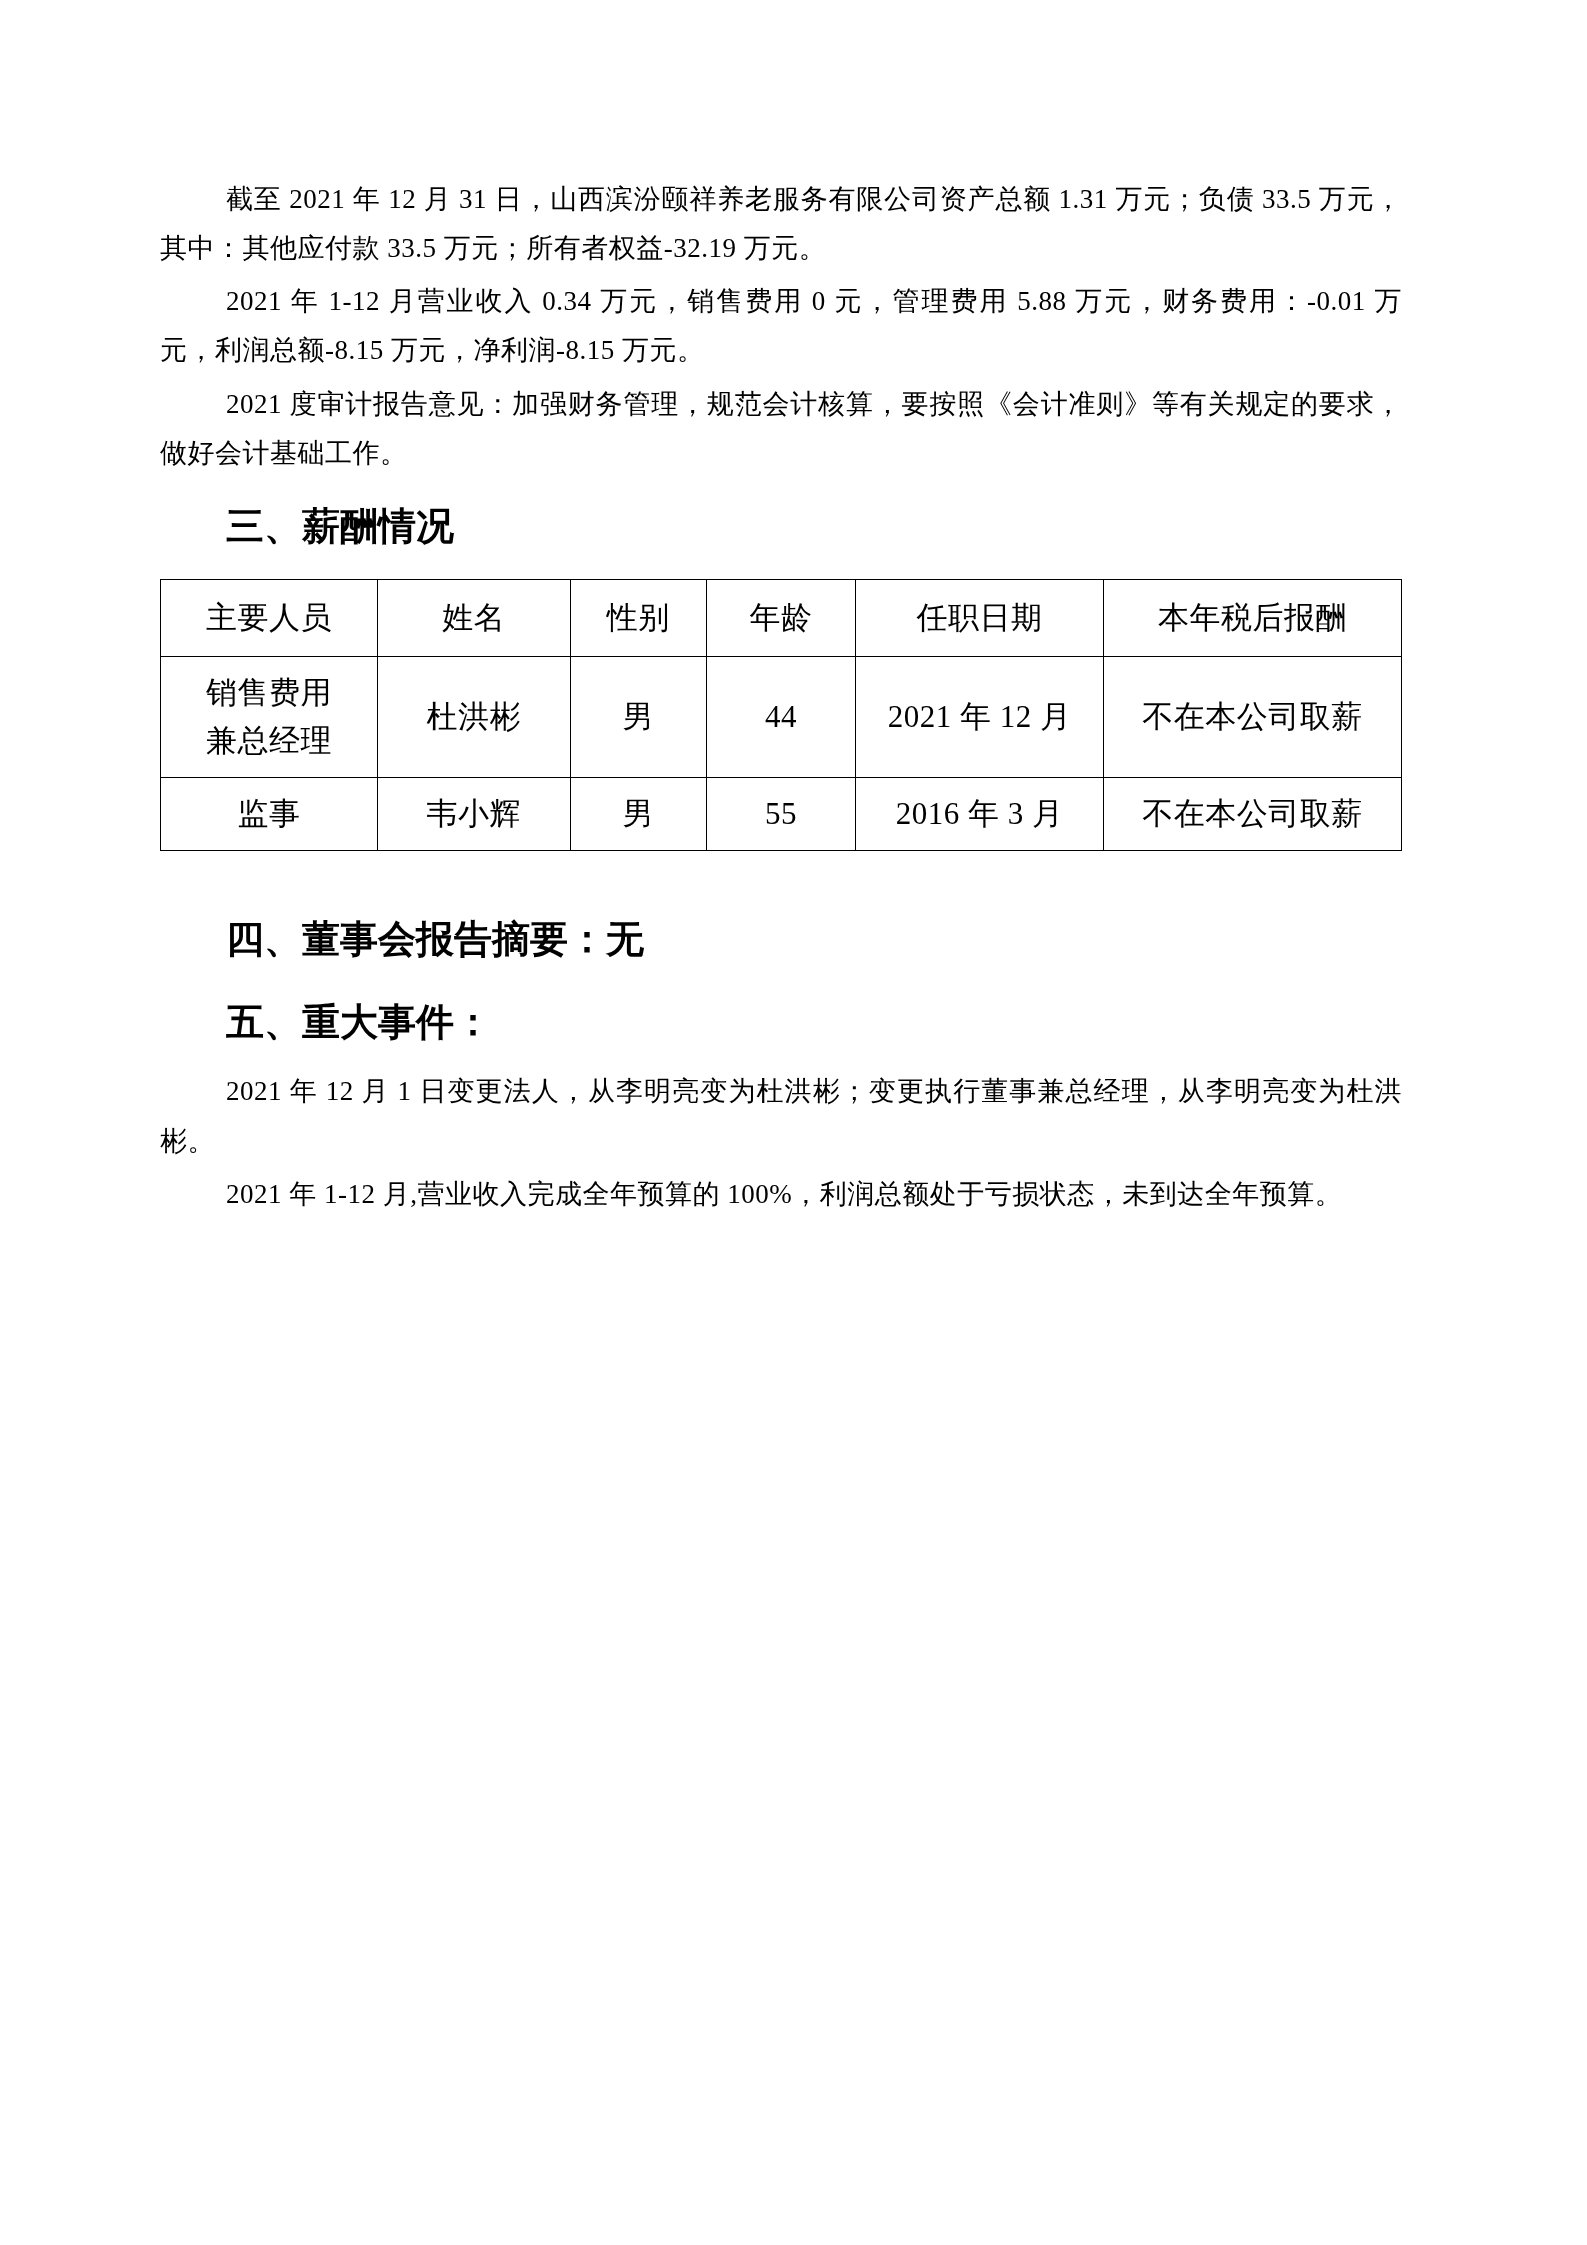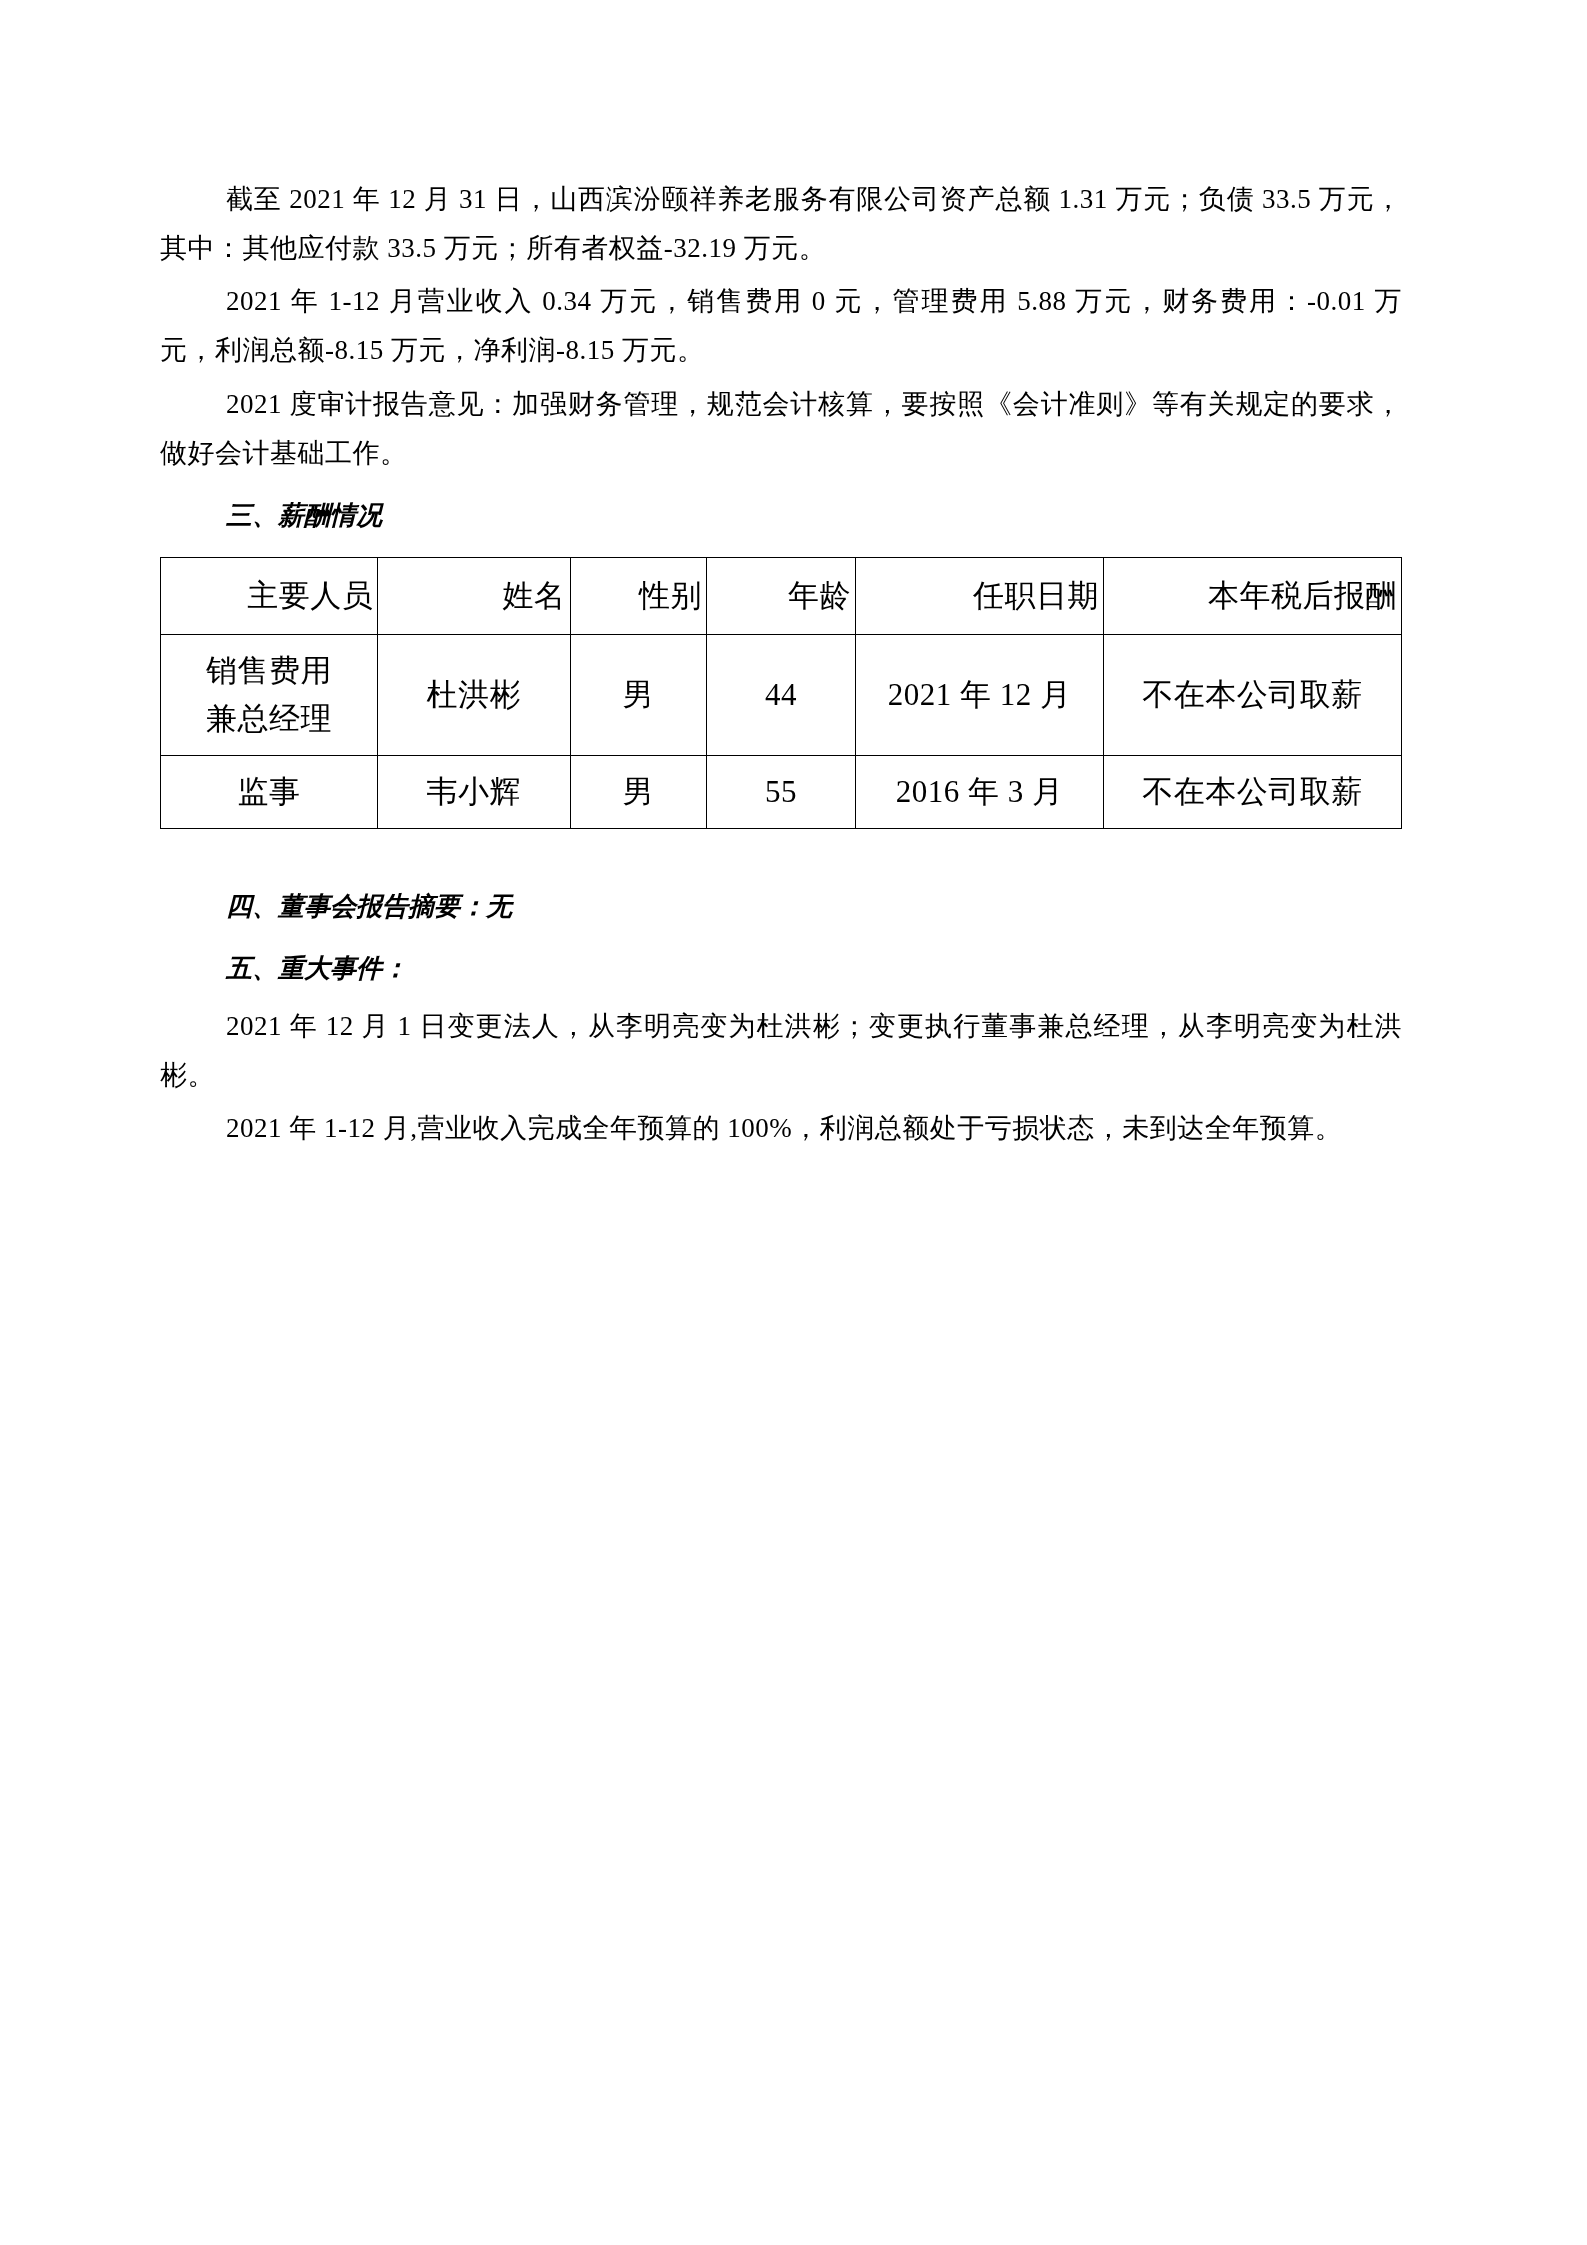--- a/index.html
+++ b/index.html
@@ -24,48 +24,46 @@
   .para {
     font-size: 27px;
     line-height: 1.82;
     text-align: justify;
     text-justify: inter-ideograph;
     text-indent: 66px;
     margin: 0 0 4px 0;
     letter-spacing: 0.5px;
   }
   .heading {
-    font-size: 26px;
+    font-size: 38px;
     font-weight: bold;
     font-family: "DejaVu Sans", "Liberation Sans", sans-serif;
     line-height: 1.82;
     text-indent: 66px;
     margin: 14px 0 10px 0;
-    font-style: italic;
   }
   .spacer-md { height: 40px; }
 
   table.pay-table {
     border-collapse: collapse;
     width: 100%;
     margin: 18px 0 0 0;
     table-layout: fixed;
   }
   table.pay-table td {
     border: 1.5px solid #000000;
     text-align: center;
     vertical-align: middle;
     font-size: 31px;
     line-height: 1.55;
     padding: 12px 4px;
     letter-spacing: 0.5px;
   }
   table.pay-table tr.header-row td {
     padding: 14px 4px;
-    text-align: right;
   }
   .col-0 { width: 17.5%; }
   .col-1 { width: 15.5%; }
   .col-2 { width: 11%; }
   .col-3 { width: 12%; }
   .col-4 { width: 20%; }
   .col-5 { width: 24%; }
 
   .cell-two-line {
     line-height: 1.75;

